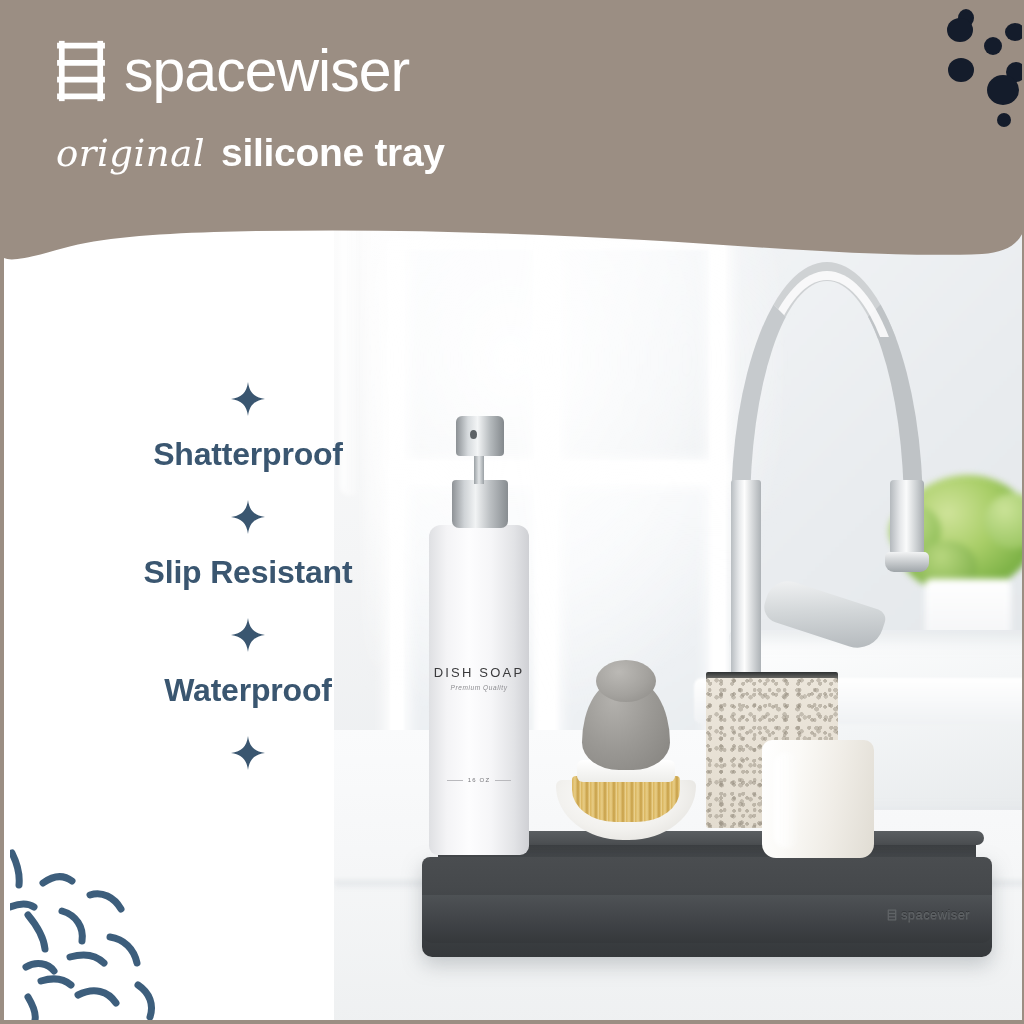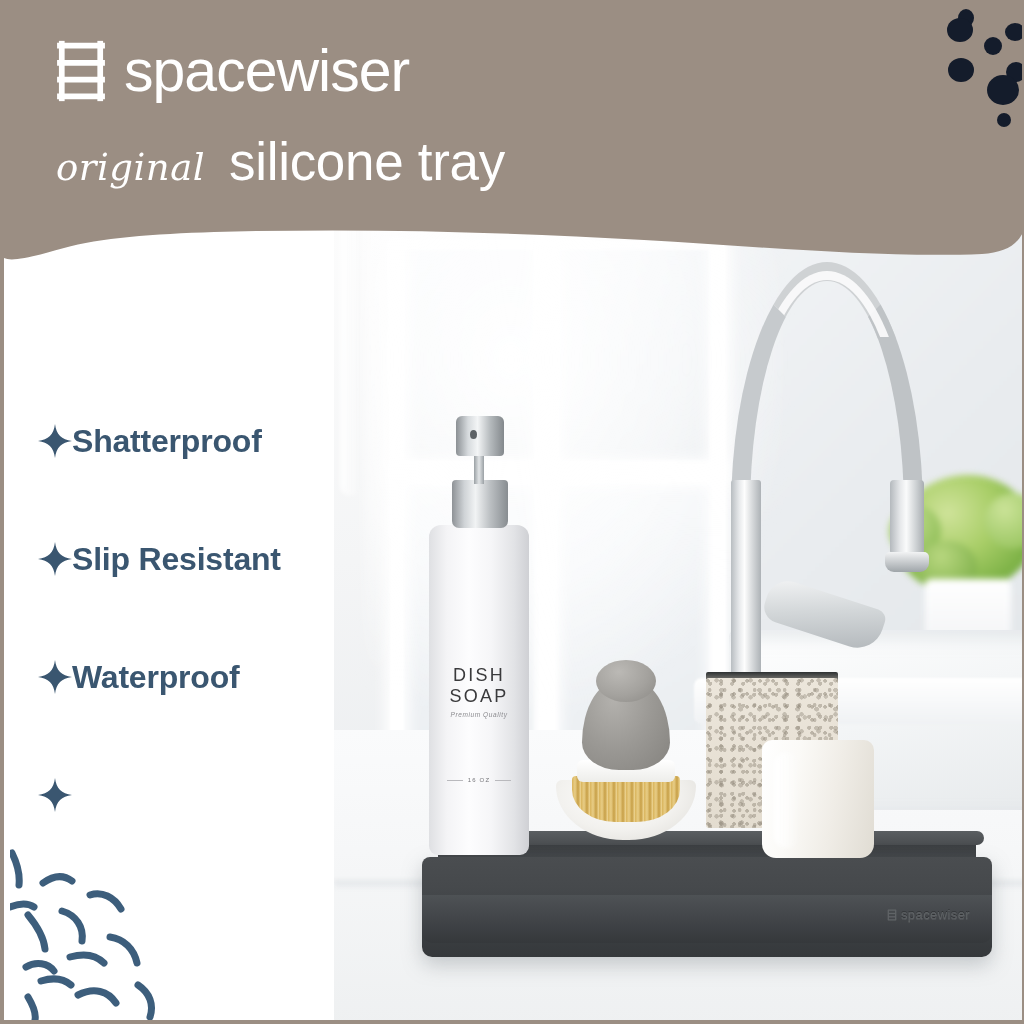--- a/index.html
+++ b/index.html
@@ -172,21 +172,21 @@
   }
   .bottle-sh {
     position:absolute; left:6px; top:6px; width:22px; height:310px;
     background:linear-gradient(90deg,rgba(255,255,255,.9),rgba(255,255,255,0));
     border-radius:10px; filter:blur(2px);
   }
   .bottle-label {
     position:absolute; left:0; top:140px; width:100px;
     text-align:center; color:#3a3a3c;
   }
-  .lbl-main { font-size:18px; letter-spacing:2.2px; }
+  .lbl-main { font-size:13px; letter-spacing:2.2px; }
   .lbl-sub { font-size:6.5px; letter-spacing:.6px; color:#8a8a8e; margin-top:4px; font-style:italic; }
   .lbl-oz {
     position:absolute; left:0; top:252px; width:100px; text-align:center;
     font-size:6px; letter-spacing:1.2px; color:#76767a;
   }
   .lbl-oz::before, .lbl-oz::after{
     content:""; position:absolute; top:50%; width:16px; height:1px; background:#b9b9bd;
   }
   .lbl-oz::before{ left:18px; } .lbl-oz::after{ right:18px; }
 
@@ -278,36 +278,36 @@
   .brand {
     position:absolute; left:52px; top:40px;
     display:flex; align-items:center; gap:18px;
   }
   .brand-mark { width:50px; height:62px; }
   .brand-name {
     color:#ffffff; font-size:59px; font-weight:400; letter-spacing:-1px; line-height:1;
   }
   .tagline {
     position:absolute; left:52px; top:131px;
-    display:flex; align-items:baseline; gap:24px; color:#ffffff;
+    display:flex; align-items:baseline; gap:16px; color:#ffffff;
   }
   .tag-script {
     font-family:"DejaVu Serif", serif;
     font-style:italic; font-size:37px; font-weight:400; letter-spacing:.5px;
   }
-  .tag-rest { font-size:53px; font-weight:400; letter-spacing:-.3px; }
+  .tag-rest { font-size:39px; font-weight:700; letter-spacing:-.3px; }
 
   .dots { position:absolute; left:0; top:0; width:1024px; height:180px; }
 
   
   .features {
     position:absolute; left:34px; top:382px; width:420px;
   }
   .feature-row {
-    display:flex; align-items:center; height:118px;
+    display:flex; align-items:center; gap:20px; height:118px;flex-direction:column;
   }
   .star { width:34px; height:34px; flex:0 0 34px; }
   .feature-label {
     color:#3a5670; font-size:32px; font-weight:700; letter-spacing:-.2px; white-space:nowrap;
   }
 
   .swirl { position:absolute; left:6px; top:845px; width:215px; height:175px; }
 </style>
 </head>
 <body>

